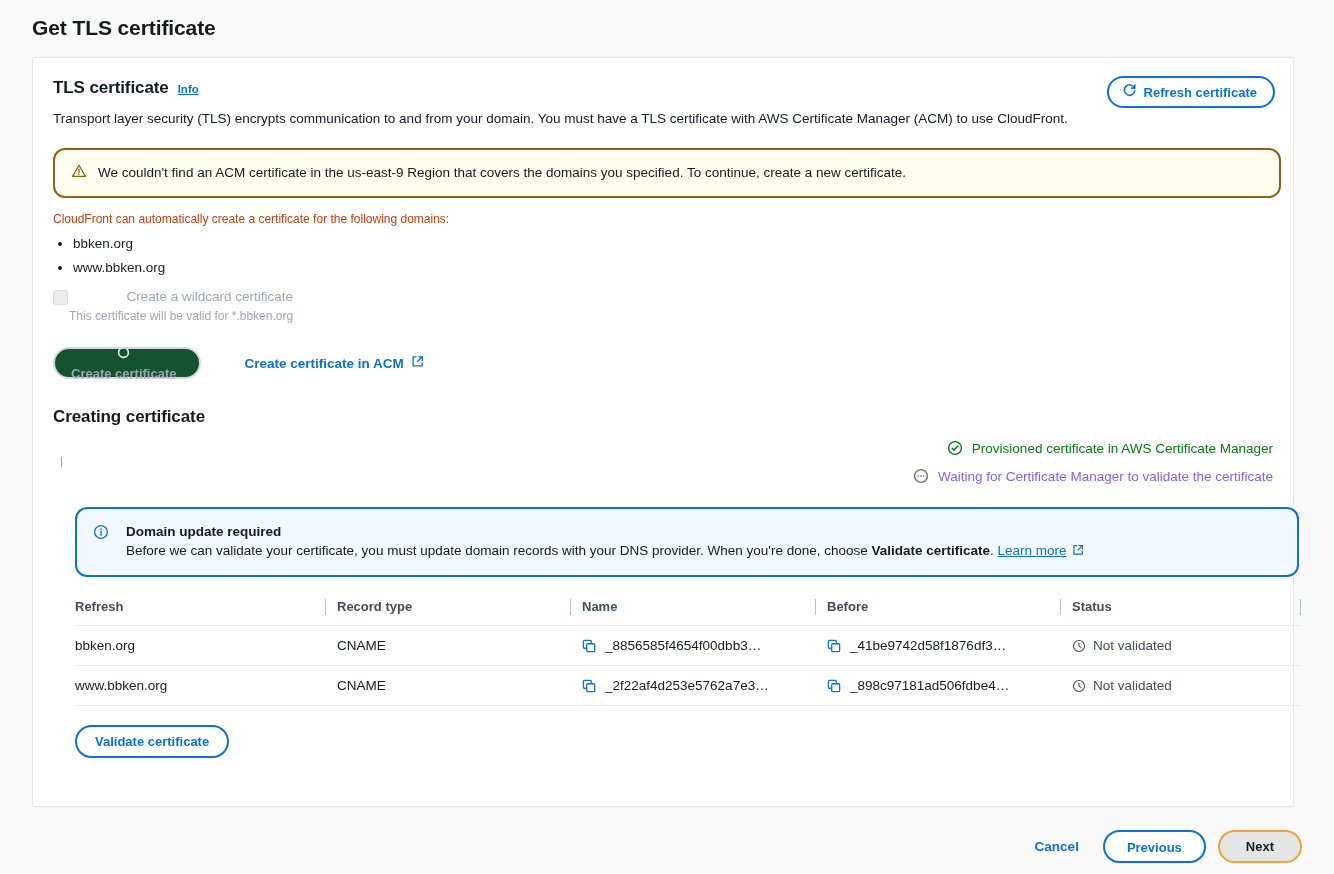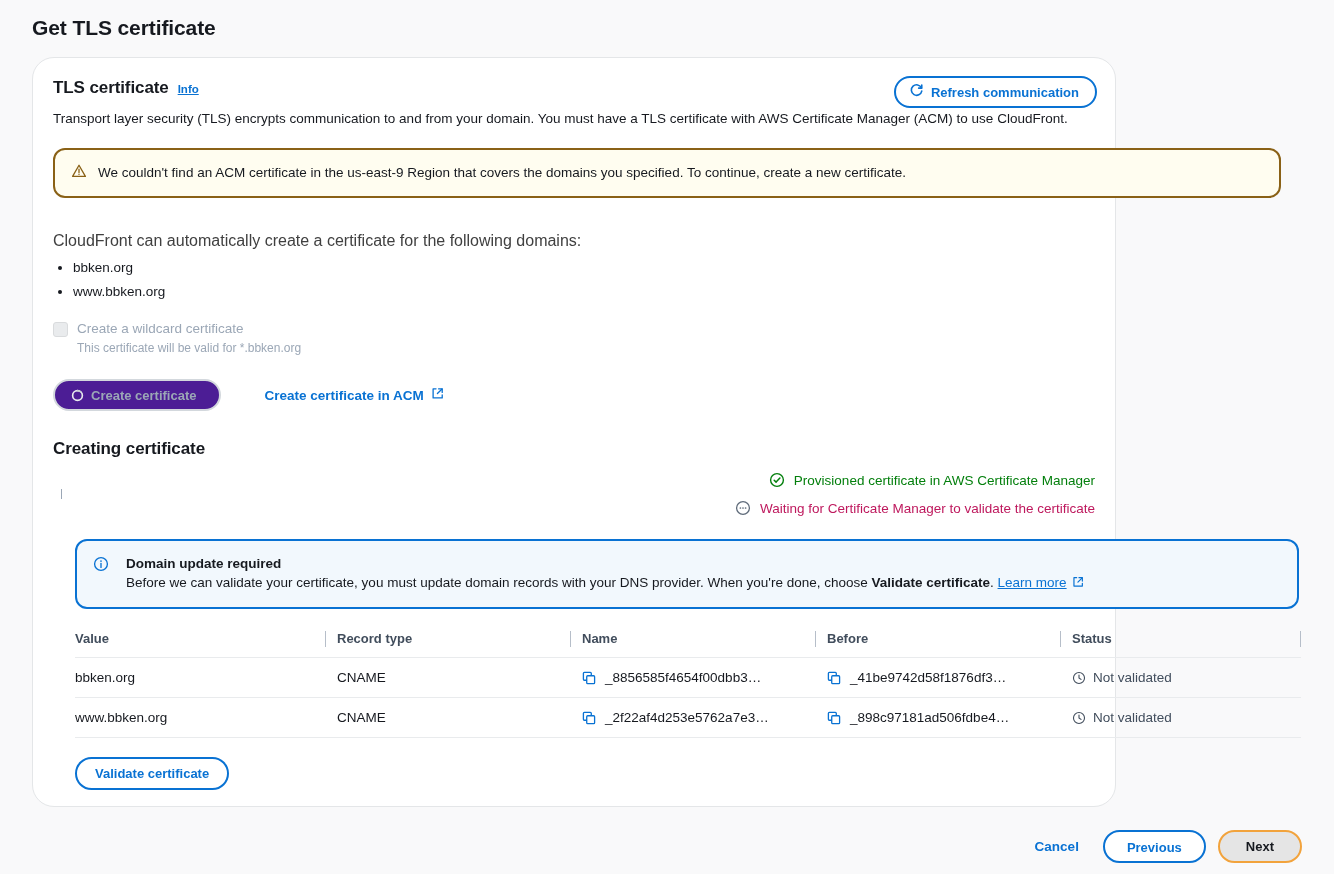--- a/index.html
+++ b/index.html
@@ -31,26 +31,26 @@
     font-weight: bold;
     letter-spacing: -0.1px;
     color: #16191f;
   }
 
   
   .card {
     position: absolute;
     left: 32px;
     top: 57px;
-    width: 1084px;
+    width: 1262px;
     height: 750px;
     box-sizing: border-box;
     background: #ffffff;
     border: 1px solid #e4e6e8;
-    border-radius: 22px;
+    border-radius: 2px;
     padding: 20px 20px 12px 20px;
   }
 
   .card-header {
     display: flex;
     align-items: flex-start;
     justify-content: space-between;
   }
   .card-title-wrap {
     display: flex;
@@ -153,41 +153,42 @@
   }
   .alert-info-body b { font-weight: bold; }
   .ext-link {
     color: #0972d3;
     text-decoration: underline;
     cursor: pointer;
   }
 
   
   .auto-create-text {
-    margin-top: 34px;
-    font-size: 16px;
-    color: #404040;
+    margin-top: 14px;
+    font-size: 12px;
+    color: #c2410c;
   }
   ul.domains {
     margin: 6px 0 0 0;
     padding-left: 20px;
     list-style: disc;
   }
   ul.domains li {
     font-size: 13.5px;
     color: #16191f;
     line-height: 24px;
   }
 
   
   .check-row {
-    margin-top: 16px;
+    margin-top: 8px;
     display: flex;
     align-items: flex-start;
-    gap: 9px;
+    gap: 1px;
+    text-align: right;
   }
   .checkbox {
     width: 15px;
     height: 15px;
     border-radius: 3px;
     background: #e9ebed;
     border: 1px solid #d9dbdd;
     box-sizing: border-box;
     margin-top: 2px;
     flex: none;
@@ -205,26 +206,27 @@
   }
 
   
   .create-row {
     margin-top: 22px;
     display: flex;
     align-items: center;
     gap: 44px;
   }
   .btn-disabled {
-    background: #4c1d95;
+    background: #14532d;
     border: 2px solid #d3d8dd;
     color: #9ba7b6;
     padding: 5px 22px 5px 16px;
     height: 32px;
     cursor: default;
+    flex-direction: column;
   }
   .spinner {
     width: 13px;
     height: 13px;
     flex: none;
     position: relative;
   }
   .link-strong {
     font-size: 13.5px;
     font-weight: bold;
@@ -256,21 +258,21 @@
     position: relative;
     justify-content: flex-end;
   }
   .step-icon { width: 16px; height: 16px; flex: none; }
   .step-label-done {
     font-size: 13.5px;
     color: #037f0c;
   }
   .step-label-pending {
     font-size: 13.5px;
-    color: #be185d;
+    color: #8b5cf6;
   }
   .step-connector {
     position: absolute;
     left: 7.5px;
     top: 20px;
     width: 1px;
     height: 10px;
     background: #9ba7b6;
   }
 
@@ -381,21 +383,21 @@
       </div>
     </div>
 
     <button class="btn btn-outline btn-refresh">
       <span>
         <svg width="15" height="15" viewBox="0 0 16 16" fill="none">
           <path d="M13.2 5.2A5.6 5.6 0 1 0 13.6 8.6" stroke="#0972d3" stroke-width="1.7" stroke-linecap="round" fill="none"></path>
           <path d="M13.6 2.2v3.3h-3.3" stroke="#0972d3" stroke-width="1.7" stroke-linecap="round" stroke-linejoin="round" fill="none"></path>
         </svg>
       </span>
-      <span>Refresh communication</span>
+      <span>Refresh certificate</span>
     </button>
 
     <div class="card-desc">Transport layer security (TLS) encrypts communication to and from your domain. You must have a TLS certificate with AWS Certificate Manager (ACM) to use CloudFront.</div>
 
     <div class="alert alert-warning">
       <span style="flex:none;">
         <svg width="16" height="16" viewBox="0 0 16 16" fill="none">
           <path d="M8 2.2 1.6 13.4h12.8L8 2.2Z" stroke="#8a6116" stroke-width="1.3" stroke-linejoin="round" fill="none"></path>
           <path d="M8 6.1v3.3" stroke="#8a6116" stroke-width="1.3" stroke-linecap="round"></path>
           <circle cx="8" cy="11.3" r="0.75" fill="#8a6116"></circle>
@@ -491,21 +493,21 @@
     <table class="records">
       <colgroup>
         <col style="width:262px">
         <col style="width:245px">
         <col style="width:245px">
         <col style="width:245px">
         <col style="width:229px">
       </colgroup>
       <thead>
         <tr>
-          <th class="first"><span>Value</span></th>
+          <th class="first"><span>Refresh</span></th>
           <th><span class="divider"></span><span>Record type</span></th>
           <th><span class="divider"></span><span>Name</span></th>
           <th><span class="divider"></span><span>Before</span></th>
           <th><span class="divider"></span><span>Status</span><span class="end-divider"></span></th>
         </tr>
       </thead>
       <tbody>
         <tr>
           <td>bbken.org</td>
           <td>CNAME</td>

